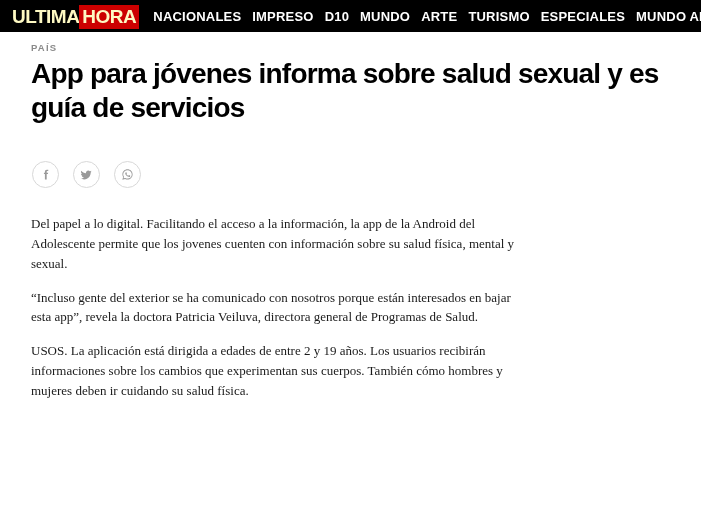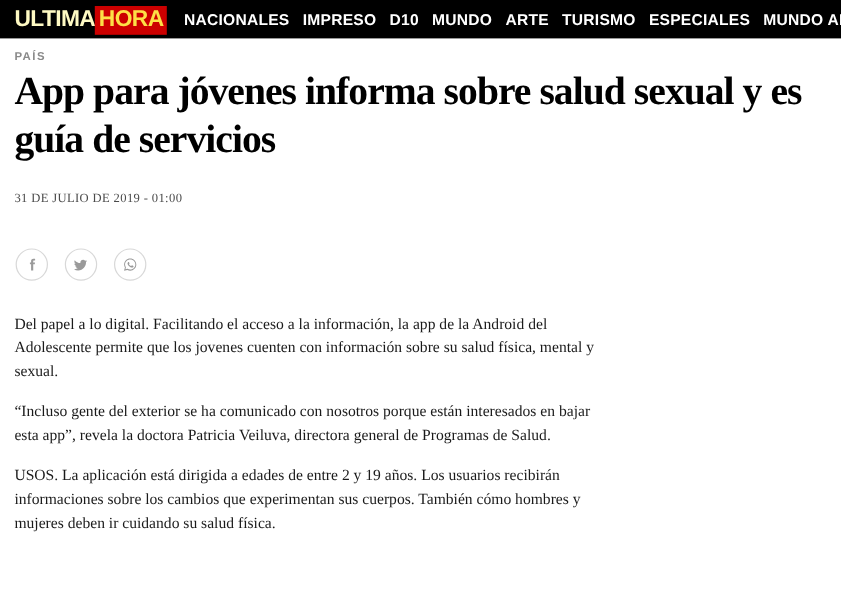--- a/index.html
+++ b/index.html
@@ -27,55 +27,55 @@
     font-weight: bold;
     font-size: 19px;
     letter-spacing: -0.5px;
     color: #ffffff;
     line-height: 1;
     white-space: nowrap;
     margin-right: 14px;
   }
   .logo .ultima { color: #fef9c3; }
   .logo .hora {
-    color: #fde047;
+    color: #fef9c3;
     background: #cc0000;
     padding: 1px 3px 2px 3px;
   }
   .nav-items {
     display: flex;
     align-items: center;
     gap: 11px;
     white-space: nowrap;
   }
   .nav-item {
     color: #ffffff;
     font-size: 13px;
     font-weight: bold;
     letter-spacing: 0.2px;
     text-transform: uppercase;
     cursor: pointer;
   }
 
   
   .article {
-    padding: 8px 14px 0 12px;
+    padding: 8px 14px 0 31px;
   }
   .kicker {
     color: #8a8a8a;
     font-size: 9.5px;
     font-weight: bold;
     letter-spacing: 1.2px;
     text-transform: uppercase;
     margin: 2px 0 4px 0;
   }
   h1.headline {
-    font-family: Liberation Serif, serif;
+    font-family: Liberation Sans, sans-serif;
     font-weight: bold;
-    font-size: 33px;
+    font-size: 28px;
     line-height: 1.22;
     letter-spacing: -0.8px;
     color: #000000;
     margin: 2px 0 0 0;
     max-width: 680px;
   }
   .timestamp {
     color: #4a4a4a;
     font-size: 10.5px;
     letter-spacing: 0.3px;
@@ -135,21 +135,20 @@
     <span class="nav-item">PAUSA</span>
   </nav>
 </div>
 
 <div class="article">
 
   <div class="kicker">PAÍS</div>
 
   <h1 class="headline">App para jóvenes informa sobre salud sexual y es guía de servicios</h1>
 
-  <div class="timestamp">31 DE JULIO DE 2019 - 01:00</div>
 
   <div class="share-row">
     <div class="share-btn">
       <span>
         <svg width="13" height="13" viewBox="0 0 24 24" aria-hidden="true">
           <path fill="#9a9a9a" d="M14.2 8.6V6.9c0-.8.2-1.2 1.3-1.2h1.6V3.1h-2.6c-2.5 0-3.6 1.4-3.6 3.6v1.9H9.1v2.7h1.8V21h3.3v-9.7h2.4l.3-2.7h-2.7z"></path>
         </svg>
       </span>
     </div>
     <div class="share-btn">

